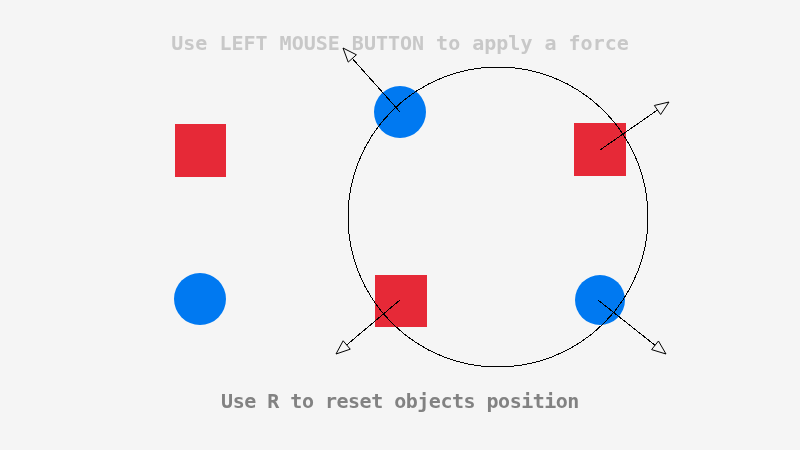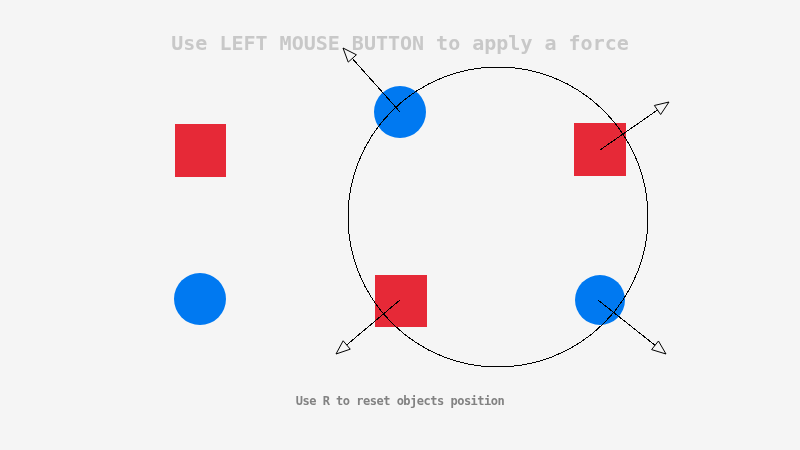--- a/index.html
+++ b/index.html
@@ -25,21 +25,21 @@
   .instruction.top {
     top: 33px;
     font-size: 20px;
     line-height: 20px;
     letter-spacing: 0px;
     color: #c8c8c8;
     font-weight: bold;
   }
   .instruction.bottom {
     top: 392px;
-    font-size: 12px;
+    font-size: 20px;
     line-height: 19px;
     letter-spacing: -0.5px;
     color: #828282;
     font-weight: bold;
   }
   svg.scene {
     position: absolute;
     left: 0;
     top: 0;
     width: 800px;

